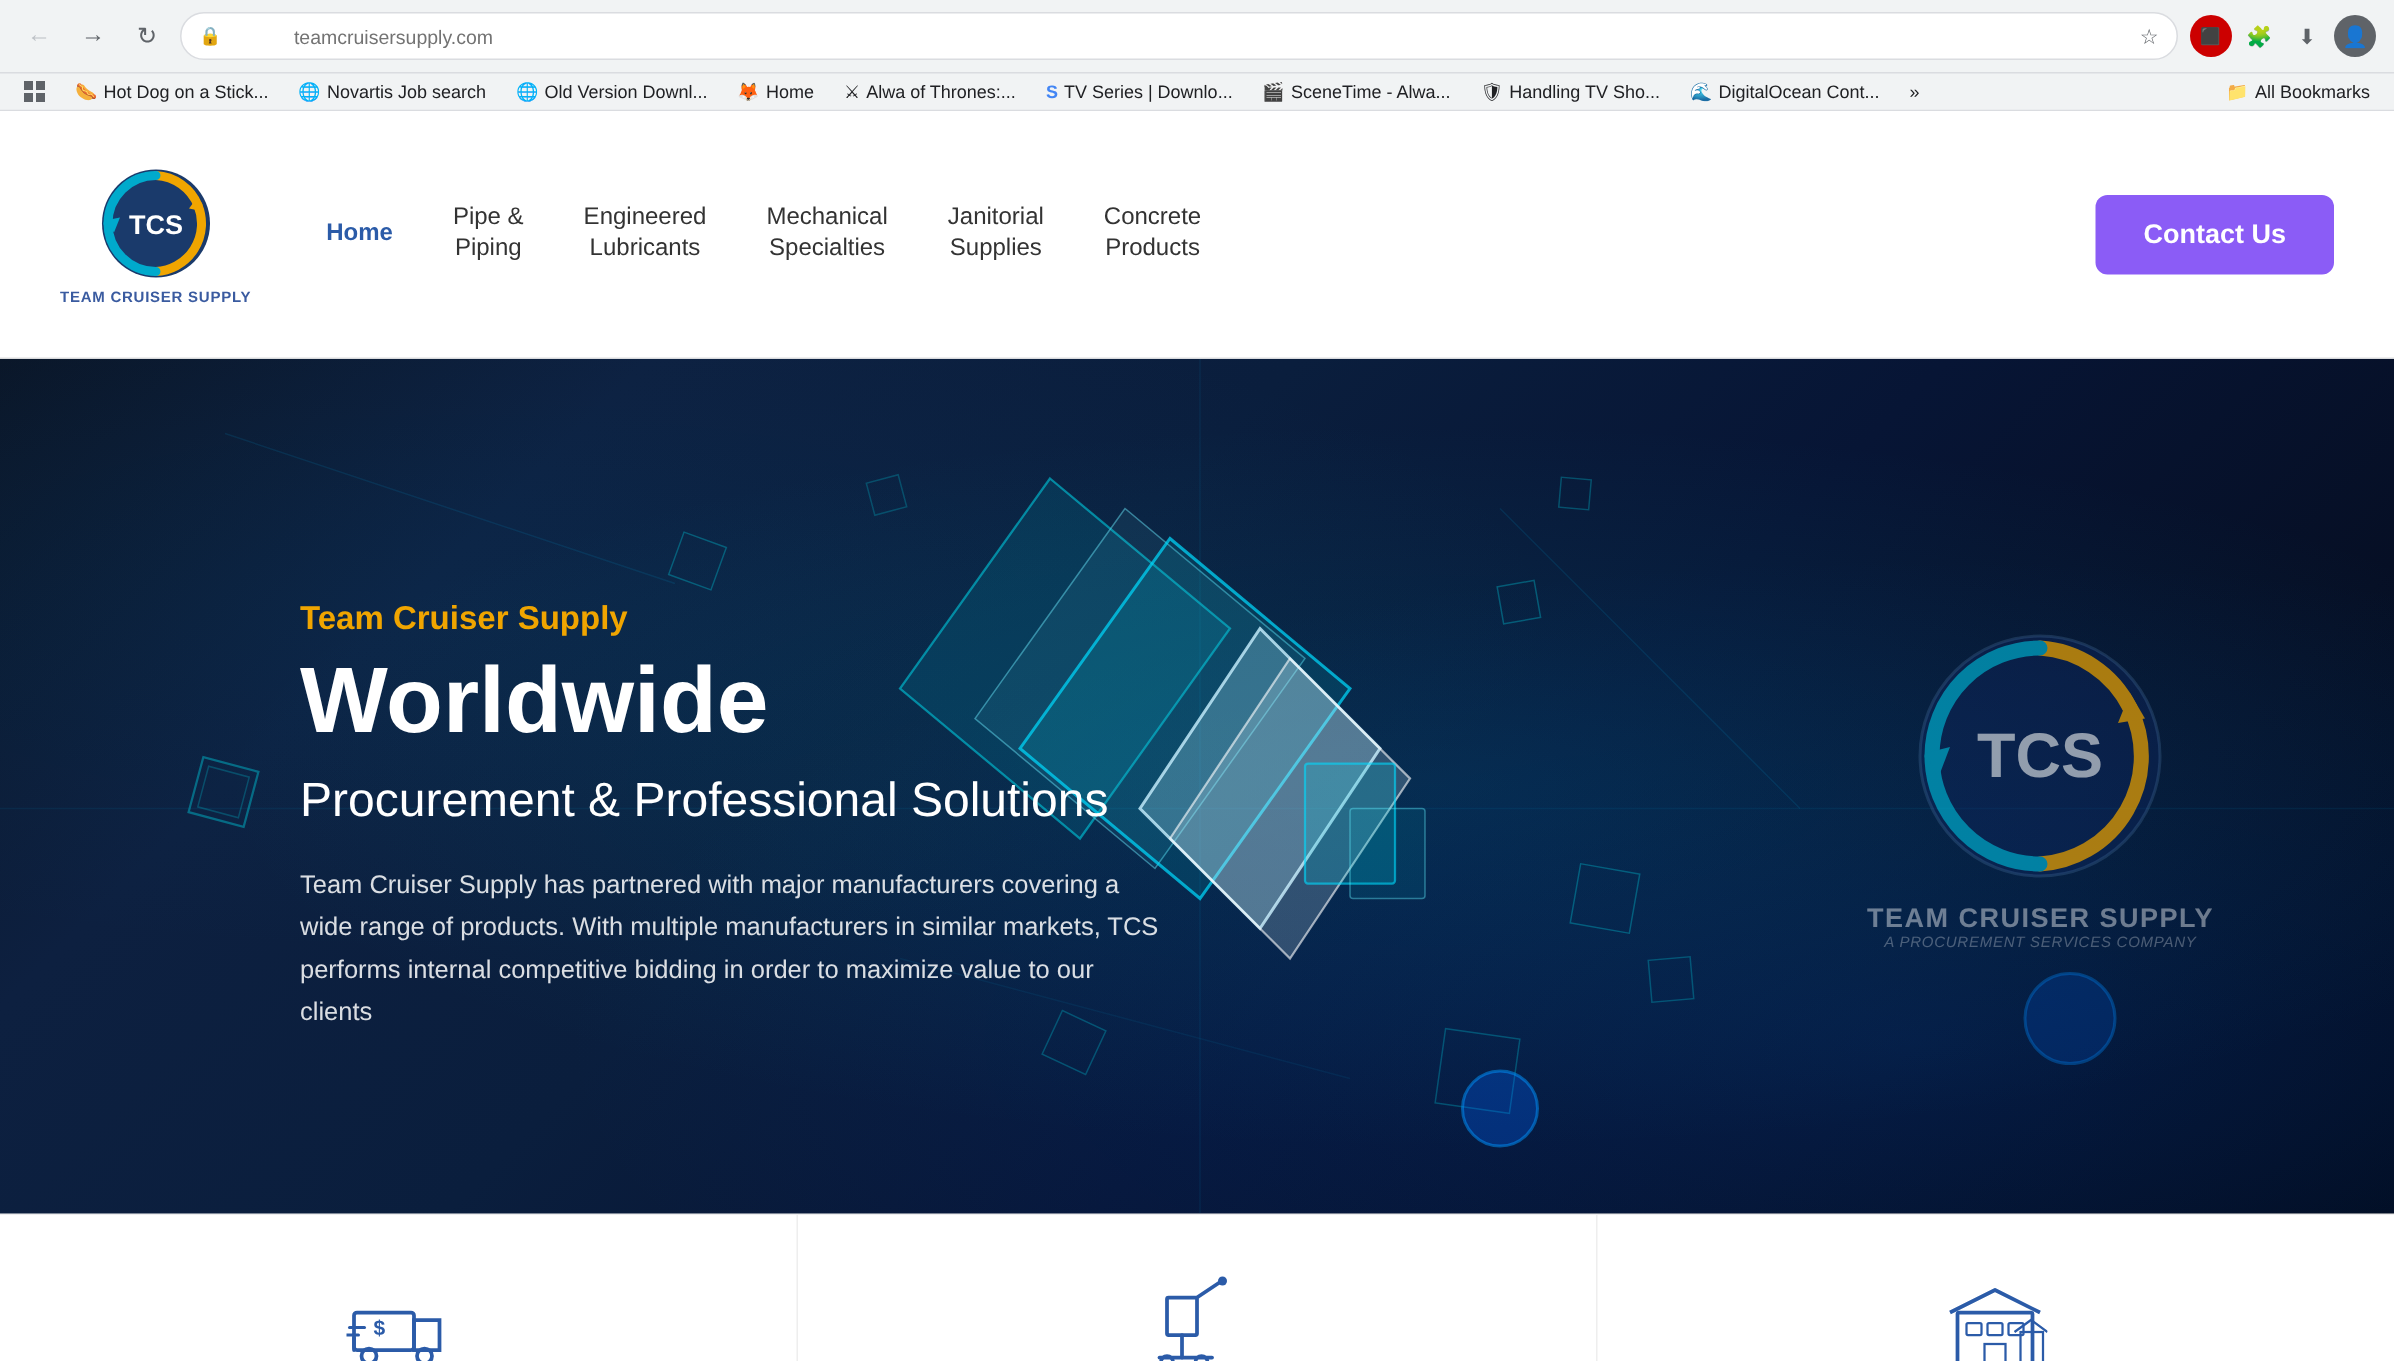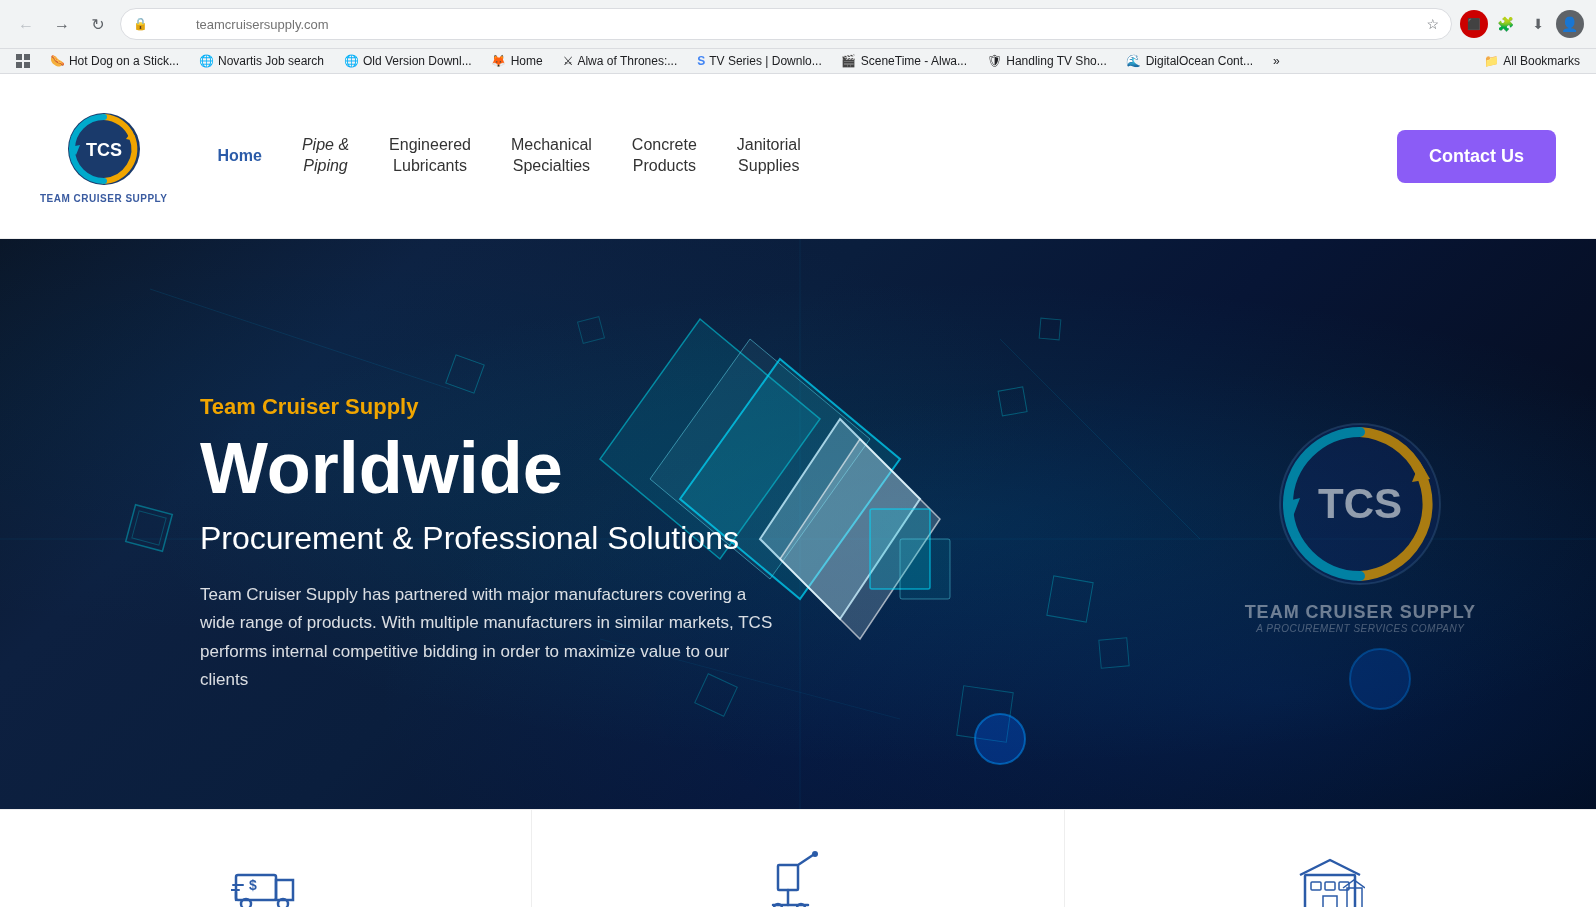--- a/index.html
+++ b/index.html
@@ -193,21 +193,21 @@
       margin-bottom: 12px;
     }
     .hero-title-line {
       display: flex;
       align-items: baseline;
       gap: 16px;
       flex-wrap: wrap;
     }
     .hero-title-big {
       color: white;
-      font-size: 72px;
+      font-size: 62px;
       font-weight: 900;
       line-height: 1;
     }
     .hero-title-sub {
       color: white;
       font-size: 32px;
       font-weight: 400;
     }
     .hero-description {
       color: rgba(255,255,255,0.85);
@@ -364,25 +364,25 @@
         <polygon points="68,22 72,32 62,30" fill="#f0a500"></polygon>
         <polygon points="12,46 6,38 16,36" fill="#00aacc"></polygon>
 
         <text x="40" y="47" text-anchor="middle" fill="white" font-size="18" font-weight="bold" font-family="Arial">TCS</text>
       </svg>
       <div class="logo-text-below">TEAM CRUISER SUPPLY</div>
     </div>
 
     <div class="nav-links">
       <a class="nav-link active">Home</a>
-      <a class="nav-link" style="text-align:center;font-style:italic;">Pipe &amp;<br>Piping</a>
+      <a class="nav-link" style="text-align:center;">Pipe &amp;<br>Piping</a>
       <a class="nav-link" style="text-align:center;">Engineered<br>Lubricants</a>
       <a class="nav-link" style="text-align:center;">Mechanical<br>Specialties</a>
+      <a class="nav-link" style="text-align:center;">Janitorial<br>Supplies</a>
       <a class="nav-link" style="text-align:center;">Concrete<br>Products</a>
-      <a class="nav-link" style="text-align:center;">Janitorial<br>Supplies</a>
     </div>
 
     <button class="contact-btn">Contact Us</button>
   </nav>
 
   <section class="hero">
     <div class="hero-bg-overlay"></div>
 
     <div class="hero-shapes">
       <svg width="1596" height="570" style="position:absolute;top:0;left:0;">

